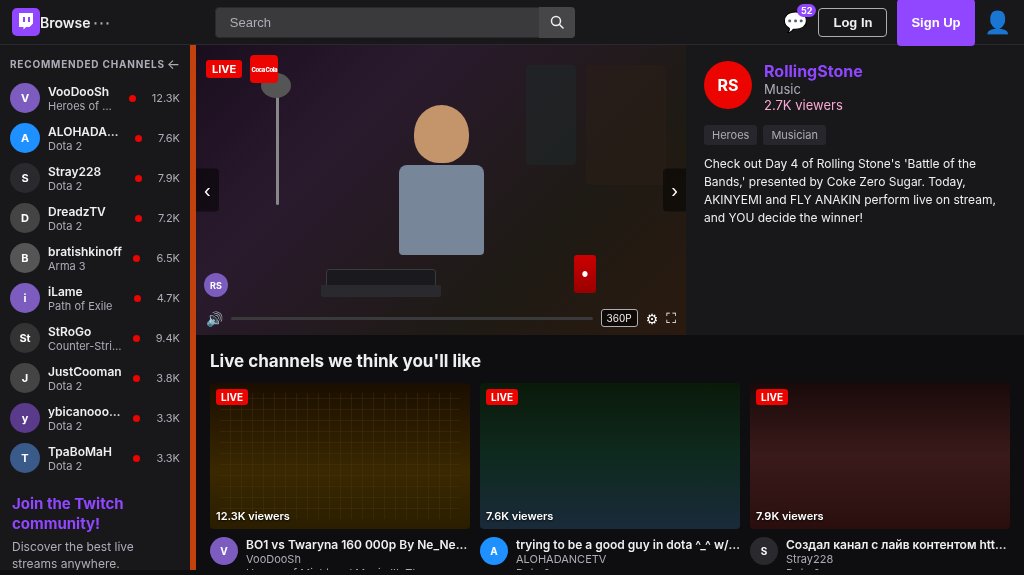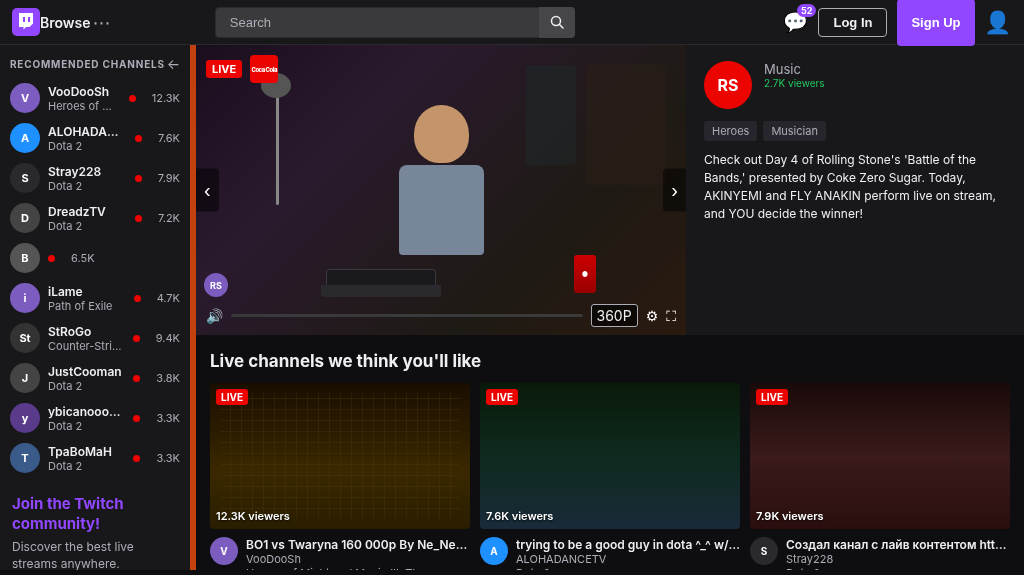--- a/index.html
+++ b/index.html
@@ -251,21 +251,21 @@
     .vol-icon { color: #fff; font-size: 14px; }
     .video-progress {
       flex: 1;
       height: 3px;
       background: #3a3a3d;
       border-radius: 2px;
     }
     .quality-badge {
       background: rgba(0,0,0,0.6);
       color: #efeff1;
-      font-size: 14px;
+      font-size: 10px;
       padding: 2px 5px;
       border-radius: 3px;
       border: 1px solid #adadb8;
     }
     .fullscreen-icon { color: #fff; font-size: 14px; cursor: pointer; }
     .settings-icon { color: #fff; font-size: 14px; cursor: pointer; }
     .nav-arrow {
       background: rgba(0,0,0,0.5);
       border: none;
       color: #fff;
@@ -296,21 +296,21 @@
       align-items: center;
       justify-content: center;
       font-size: 16px;
       font-weight: 700;
       color: #fff;
       flex-shrink: 0;
     }
     .ci-meta { flex: 1; }
     .ci-name { font-size: 16px; font-weight: 700; color: #9147ff; }
     .ci-category { font-size: 13px; color: #adadb8; }
-    .ci-viewers { font-size: 10px; color: #22c55e; }
+    .ci-viewers { font-size: 13px; color: #f9a8d4; }
     .ci-tags { display: flex; gap: 6px; margin: 10px 0; flex-wrap: wrap; }
     .ci-tag {
       background: #26262c;
       color: #adadb8;
       font-size: 11px;
       padding: 3px 8px;
       border-radius: 3px;
     }
     .ci-desc {
       font-size: 12px;
@@ -480,20 +480,24 @@
       <div class="ch-name">DreadzTV</div>
       <div class="ch-game">Dota 2</div>
     </div>
     <div class="ch-right">
       <div class="ch-dot"></div>
       <span class="ch-viewers">7.2K</span>
     </div>
   </div>
         <div class="channel-item">
     <div class="ch-avatar" style="background:#555">B</div>
+    <div class="ch-info">
+      <div class="ch-name">bratishkinoff</div>
+      <div class="ch-game">Arma 3</div>
+    </div>
     <div class="ch-right">
       <div class="ch-dot"></div>
       <span class="ch-viewers">6.5K</span>
     </div>
   </div>
         <div class="channel-item">
     <div class="ch-avatar" style="background:#7c5cbf">i</div>
     <div class="ch-info">
       <div class="ch-name">iLame</div>
       <div class="ch-game">Path of Exile</div>
@@ -599,20 +603,21 @@
         </div>
 
         <button class="nav-arrow nav-arrow-left">‹</button>
         <button class="nav-arrow nav-arrow-right">›</button>
       </div>
 
       <div class="channel-info">
         <div class="ci-header">
           <div class="ci-avatar">RS</div>
           <div class="ci-meta">
+            <div class="ci-name">RollingStone</div>
             <div class="ci-category">Music</div>
             <div class="ci-viewers">2.7K viewers</div>
           </div>
         </div>
         <div class="ci-tags">
           <span class="ci-tag">Heroes</span>
           <span class="ci-tag">Musician</span>
         </div>
         <div class="ci-desc">Check out Day 4 of Rolling Stone's 'Battle of the Bands,' presented by Coke Zero Sugar. Today, AKINYEMI and FLY ANAKIN perform live on stream, and YOU decide the winner!</div>
       </div>

